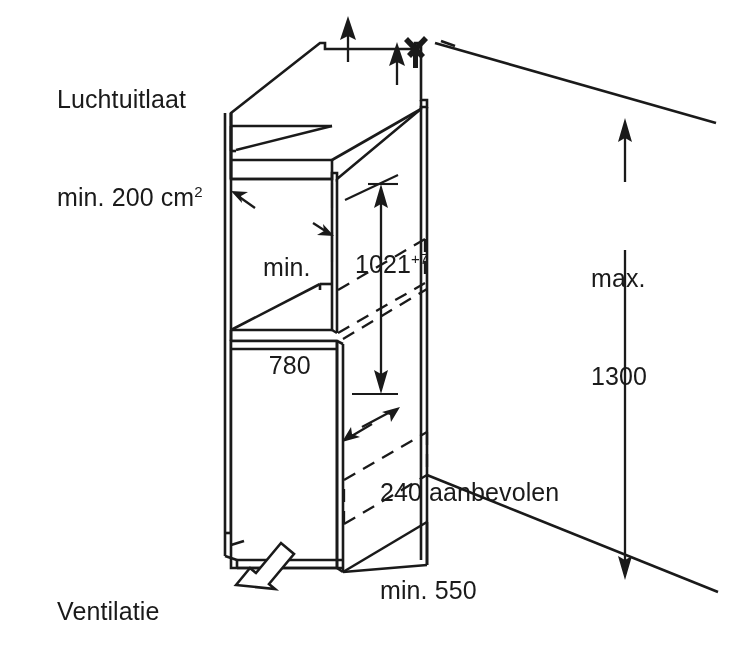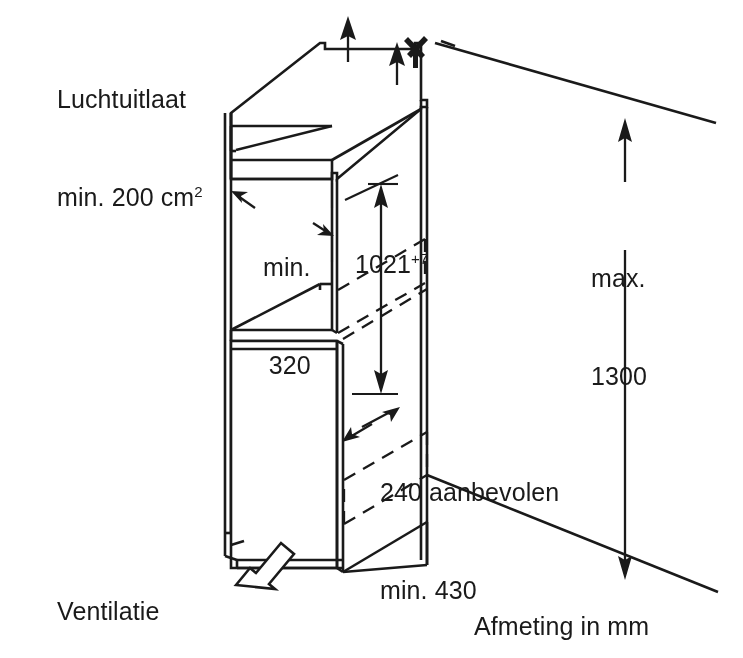--- a/index.html
+++ b/index.html
@@ -235,30 +235,29 @@
   </div>
 
   <div class="txt t-main" id="label-ventilatie">
     <div>Ventilatie</div>
     
     
   </div>
 
   <div class="txt t-dim" id="label-min560">
     <div>min.</div>
-    <div>320</div>
+    <div>780</div>
   </div>
 
   <div class="txt t-dim" id="label-1021"><span>1021</span><span class="sup">+7</span></div>
 
   <div class="txt t-dim" id="label-max2200">
     <div>max.</div>
     <div>1300</div>
   </div>
 
   <div class="txt t-dim" id="label-560aanb">
     <div>240 aanbevolen</div>
-    <div>min. 430</div>
-  </div>
-
-  <div class="txt t-main" id="label-afmeting">Afmeting in mm</div>
+    <div>min. 550</div>
+  </div>
+
 
 </div>
 
 </body></html>

